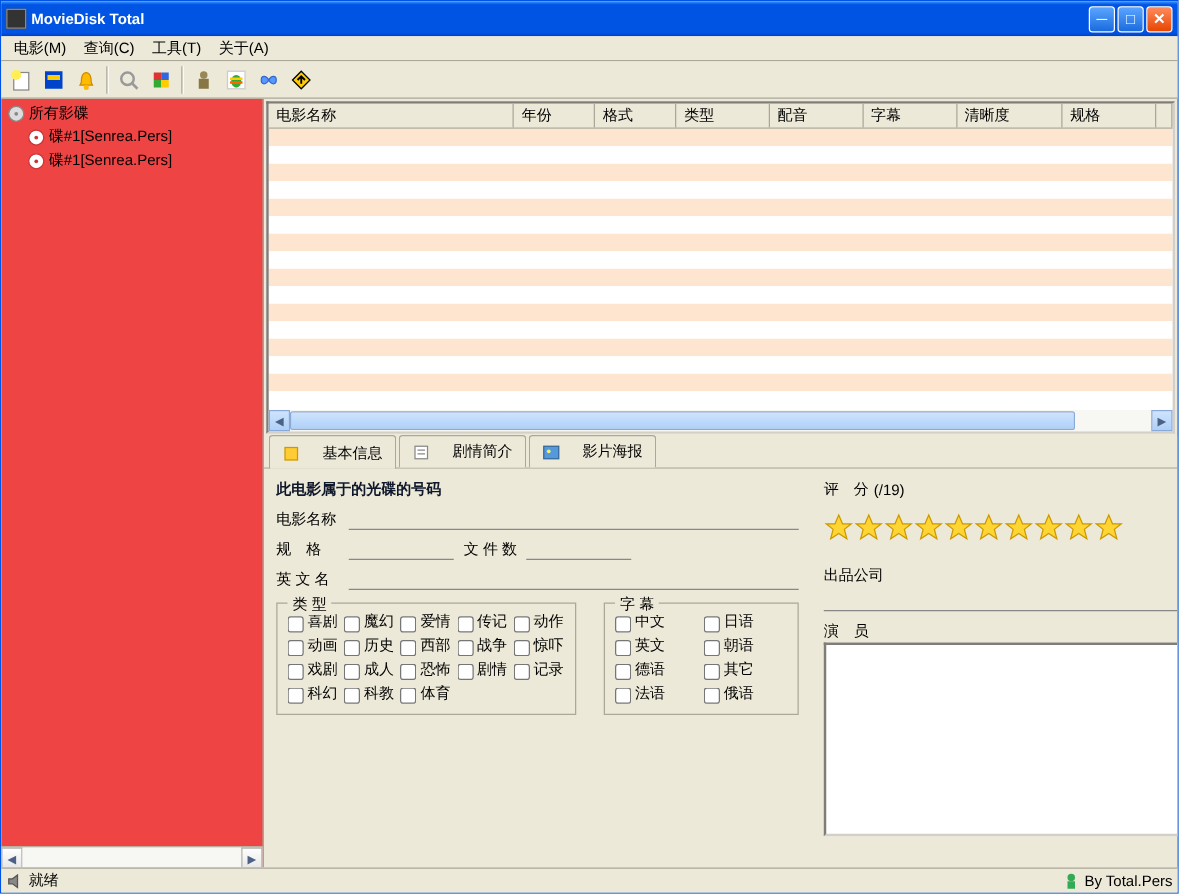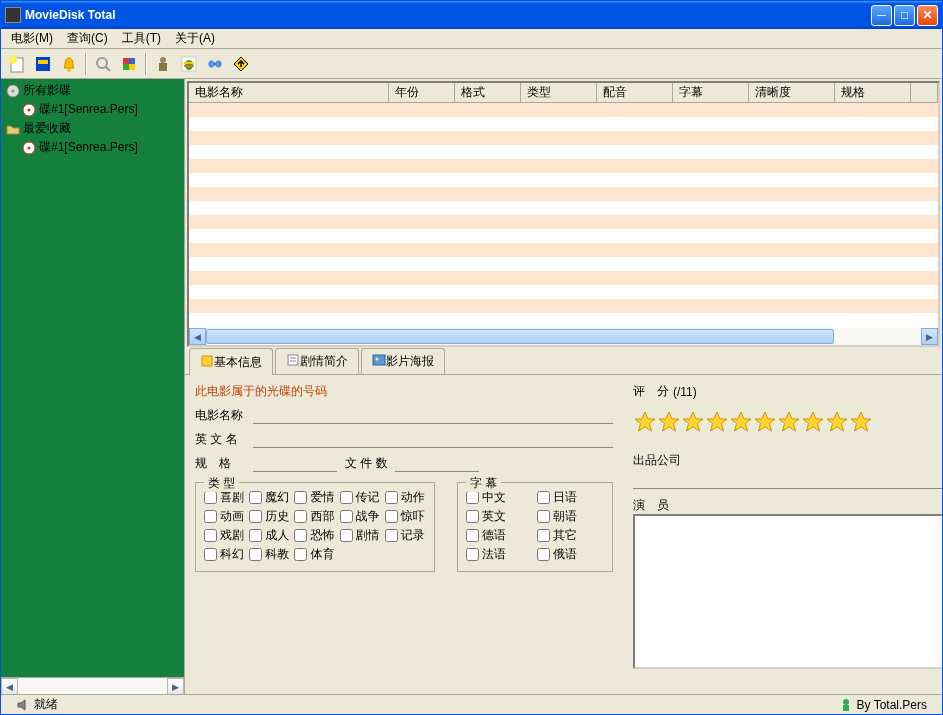--- a/index.html
+++ b/index.html
@@ -11,64 +11,64 @@
 .winbtns { display: flex; gap: 2px; }
 .winbtn { width: 21px; height: 21px; border: 1px solid white; border-radius: 3px; display: flex; align-items: center; justify-content: center; color: white; font-weight: bold; cursor: pointer; }
 .winbtn.min, .winbtn.max { background: linear-gradient(to bottom, #5aa5ff, #1b6bde); }
 .winbtn.close { background: linear-gradient(to bottom, #ff8a5c, #e74500); }
 .menubar { height: 20px; background: #ece9d8; border-bottom: 1px solid #aca899; display: flex; align-items: center; padding: 0 4px; gap: 2px; }
 .menuitem { padding: 2px 6px; cursor: pointer; }
 .toolbar { height: 30px; background: #ece9d8; border-bottom: 1px solid #aca899; display: flex; align-items: center; padding: 2px 4px; gap: 2px; }
 .tbtn { width: 24px; height: 24px; border: 1px solid transparent; display: flex; align-items: center; justify-content: center; cursor: pointer; }
 .tsep { width: 2px; height: 22px; border-left: 1px solid #aca899; border-right: 1px solid white; margin: 0 2px; }
 .body { flex: 1; display: flex; overflow: hidden; }
-.sidebar { width: 184px; background: #15803d; border-right: 1px solid #aca899; display: flex; flex-direction: column; }
+.sidebar { width: 210px; background: #ef4444; border-right: 1px solid #aca899; display: flex; flex-direction: column; }
 .tree { flex: 1; padding: 2px; overflow: hidden; }
 .treenode { display: flex; align-items: center; padding: 1px 2px; white-space: nowrap; cursor: pointer; }
 .treenode.child { padding-left: 18px; }
 .treenode .ticon2 { width: 16px; height: 16px; margin-right: 2px; flex-shrink: 0; }
 .hscroll { height: 17px; background: #ece9d8; border-top: 1px solid #aca899; display: flex; }
 .hscroll .arr { width: 17px; height: 17px; background: linear-gradient(to bottom,#fefefe,#e8e8e8); border: 1px solid #b6b6b6; display:flex;align-items:center;justify-content:center;cursor:pointer;font-size:9px;color:#4d6185; }
 .hscroll .track { flex: 1; background: #f7f7f3; }
 .main { flex: 1; display: flex; flex-direction: column; overflow: hidden; }
 .gridwrap { height: 266px; border: 2px inset #d4d0c8; margin: 2px; background: white; display: flex; flex-direction: column; }
 .gridhead { height: 20px; display: flex; background: #ece9d8; border-bottom: 1px solid #aca899; }
 .gridhead .col { border-right: 1px solid #aca899; padding: 2px 6px; display: flex; align-items: center; overflow: hidden; }
 .gridbody { flex: 1; overflow: hidden; }
 .gridrow { height: 14px; }
 .gridrow.odd { background: #fde5cf; }
 .gridrow.even { background: #ffffff; }
 .gridscroll { height: 17px; display: flex; background: #f7f7f3; }
 .gridscroll .arr { width: 17px; height: 17px; background: linear-gradient(to bottom,#cfe4fd,#aed0f8); border: 1px solid #8aa8d8; display:flex;align-items:center;justify-content:center;cursor:pointer;font-size:9px;color:#4d6185; }
 .gridscroll .thumb { width: 628px; height: 15px; margin:1px 0; background: linear-gradient(to bottom,#cfe4fd,#aed0f8); border: 1px solid #8aa8d8; border-radius:2px; }
 .gridscroll .track { flex:1; }
 .tabs { height: 26px; display: flex; align-items: flex-end; padding-left: 4px; border-bottom: 1px solid #aca899; background: #ece9d8; }
-.tab { padding: 4px 10px; border: 1px solid #aca899; border-bottom: none; background: #ece9d8; margin-right: 2px; display: flex; align-items: flex-start; gap: 0; cursor: pointer; border-radius: 3px 3px 0 0; }
+.tab { padding: 4px 10px; border: 1px solid #aca899; border-bottom: none; background: #ece9d8; margin-right: 2px; display: flex; align-items: center; gap: 18px; cursor: pointer; border-radius: 3px 3px 0 0; }
 .tab.active { background: #ece9d8; position: relative; top: 1px; padding-top: 5px; }
 .details { flex: 1; background: #ece9d8; padding: 8px 10px; display: flex; gap: 20px; overflow: hidden; }
 .leftd { width: 440px; }
-.redtitle { color: #c2410c; font-weight: normal; margin-bottom: 6px; }
+.redtitle { color: #0f172a; font-weight: bold; margin-bottom: 6px; }
 .frow { display: flex; align-items: center; margin-bottom: 6px; }
 .flabel { width: 58px; }
 .flabel2 { width: 50px; text-align: left; margin-left: 8px; }
 .finput { flex: 1; height: 18px; border: none; border-bottom: 1px solid #888; background: transparent; padding: 0 2px; }
 .finput.short { width: 84px; flex: none; }
 .rightd { flex: 1; }
 .rating { display: flex; align-items: center; margin-bottom: 10px; }
 .stars { display: flex; gap: 0; margin-top: 4px; }
 .star { width: 24px; height: 24px; }
 .group { border: 1px solid #aca899; padding: 6px 8px 8px 8px; position: relative; margin-top: 4px; }
 .group .glabel { position: absolute; top: -8px; left: 8px; background: #ece9d8; padding: 0 4px; }
 .checks { display: grid; gap: 2px 4px; }
 .checks.g5 { grid-template-columns: repeat(5, auto); }
 .checks.g2 { grid-template-columns: repeat(2, auto); }
-.chk { display: flex; align-items: center; gap: 3px; white-space: nowrap; }
+.chk { display: flex; align-items: flex-end; gap: 3px; white-space: nowrap; }
 .chk input { width: 13px; height: 13px; }
 .bigbox { border: 2px inset #d4d0c8; background: white; height: 155px; position: relative; }
-.status { height: 20px; background: #ece9d8; border-top: 1px solid #aca899; display: flex; align-items: center; padding: 0 15px; }
+.status { height: 20px; background: #ece9d8; border-top: 1px solid #aca899; display: flex; align-items: center; padding: 0 4px; }
 .status .sicon { width: 14px; height: 14px; margin-right: 4px; }
 .status .spacer { flex: 1; }
 .prodinput { height: 18px; border: none; border-bottom: 1px solid #888; background: transparent; width: 360px; }
 </style>
 </head>
 <body>
 
 <div class="window">
   <div class="titlebar">
     <div class="ticon"></div>
@@ -158,26 +158,20 @@
               <circle cx="8" cy="8" r="1.5" fill="#888"></circle>
             </svg>
           <span>所有影碟</span>
         </div>
         <div class="treenode child">
           <svg class="ticon2">
               <circle cx="8" cy="8" r="6" fill="#fff" stroke="#cc3333"></circle>
               <circle cx="8" cy="8" r="1.5" fill="#cc3333"></circle>
             </svg>
           <span>碟#1[Senrea.Pers]</span>
-        </div>
-        <div class="treenode">
-          <svg class="ticon2">
-              <path d="M2 5 L6 5 L8 7 L14 7 L14 13 L2 13 Z" fill="#e8c878" stroke="#aa8833"></path>
-            </svg>
-          <span>最爱收藏</span>
         </div>
         <div class="treenode child">
           <svg class="ticon2">
               <circle cx="8" cy="8" r="6" fill="#fff" stroke="#cc3333"></circle>
               <circle cx="8" cy="8" r="1.5" fill="#cc3333"></circle>
             </svg>
           <span>碟#1[Senrea.Pers]</span>
         </div>
       </div>
       <div class="hscroll">
@@ -251,29 +245,29 @@
       </div>
 
       <div class="details">
         <div class="leftd">
           <div class="redtitle">此电影属于的光碟的号码</div>
           <div class="frow">
               <span class="flabel">电影名称</span>
               <input class="finput" style="">
             </div>
           <div class="frow">
-              <span class="flabel">英 文 名</span>
-              <input class="finput" style="">
-            </div>
-          <div class="frow">
               <span class="flabel">规　格</span>
               <input class="finput short" style="">
               <span class="flabel2">文 件 数</span>
               <input class="finput short" style="">
             </div>
+          <div class="frow">
+              <span class="flabel">英 文 名</span>
+              <input class="finput" style="">
+            </div>
           <div style="display:flex; gap:22px; margin-top:4px;">
             <div class="group" style="width:240px">
               <div class="glabel">类 型</div>
               <div class="checks g5" id="genrechecks">
                   <label class="chk">
                     <input type="checkbox" style="">
                     <span>喜剧</span>
                   </label>
                   <label class="chk">
                     <input type="checkbox" style="">
@@ -380,21 +374,21 @@
                     <input type="checkbox" style="">
                     <span>俄语</span>
                   </label>
                 </div>
             </div>
           </div>
         </div>
         <div class="rightd">
           <div class="rating">
             <span>评　分</span>
-            <span style="margin-left:4px">(/11)</span>
+            <span style="margin-left:4px">(/19)</span>
           </div>
           <div class="stars" id="stars">
               <div class="star"><svg width="24" height="24" viewBox="0 0 24 24">
                   <polygon points="12,2 15,9 22,9 16.5,13.5 18.5,21 12,16.8 5.5,21 7.5,13.5 2,9 9,9" fill="#ffd533" stroke="#cc9900"></polygon>
                 </svg></div>
               <div class="star"><svg width="24" height="24" viewBox="0 0 24 24">
                   <polygon points="12,2 15,9 22,9 16.5,13.5 18.5,21 12,16.8 5.5,21 7.5,13.5 2,9 9,9" fill="#ffd533" stroke="#cc9900"></polygon>
                 </svg></div>
               <div class="star"><svg width="24" height="24" viewBox="0 0 24 24">
                   <polygon points="12,2 15,9 22,9 16.5,13.5 18.5,21 12,16.8 5.5,21 7.5,13.5 2,9 9,9" fill="#ffd533" stroke="#cc9900"></polygon>

